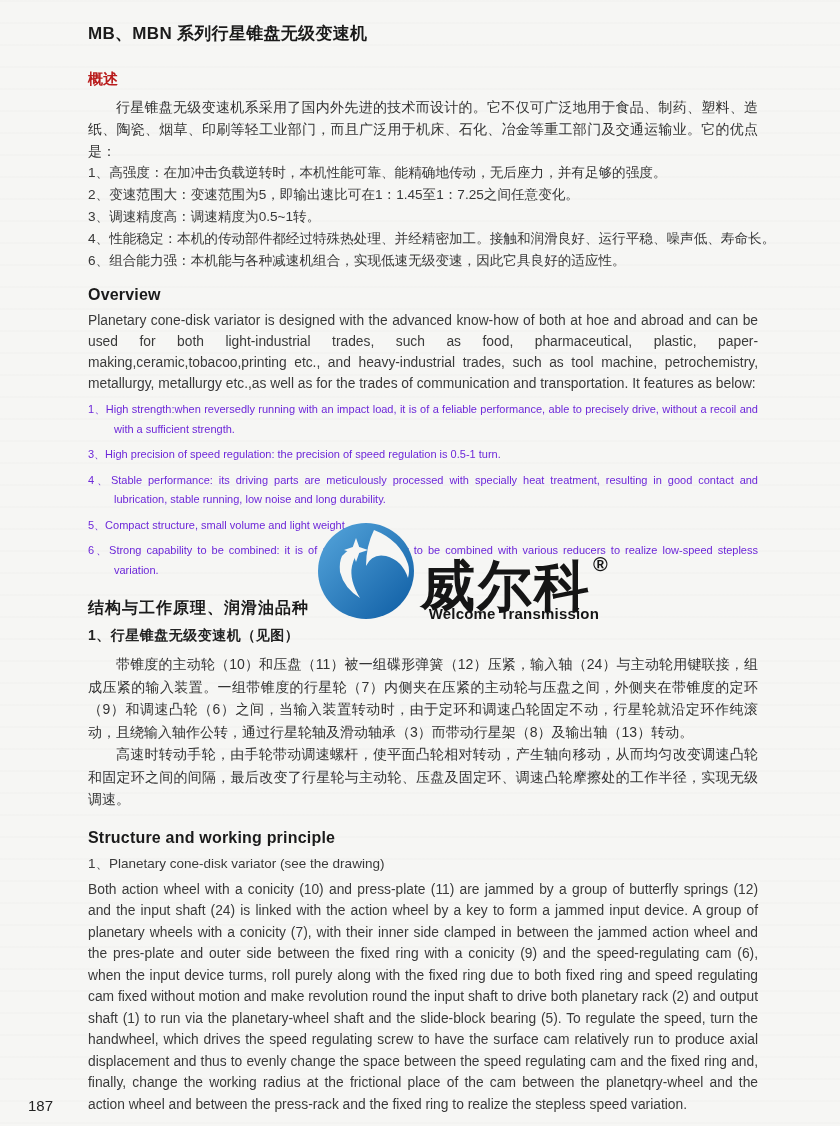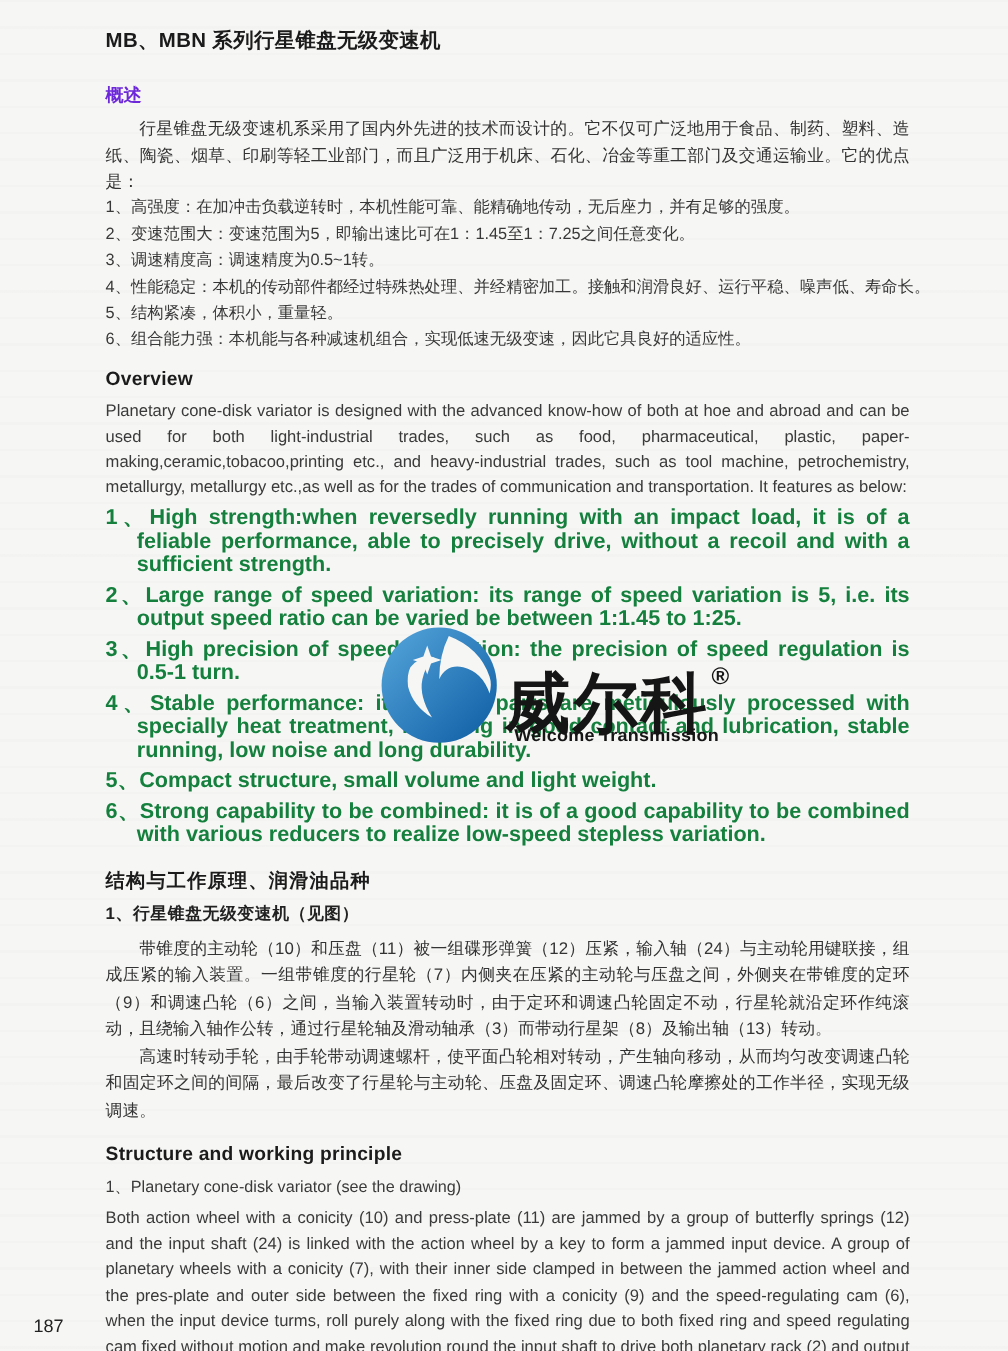--- a/index.html
+++ b/index.html
@@ -17,32 +17,32 @@
     background:repeating-linear-gradient(
       to bottom,
       rgba(0,0,0,0.012) 0px, rgba(0,0,0,0.012) 2px,
       transparent 2px, transparent 22px);
   }
 
   .content { position:absolute; left:88px; top:22px; width:670px; }
 
   .title { font-size:17px; font-weight:bold; color:#1b1b1b; line-height:24px; letter-spacing:0.3px; }
 
-  .h-zh-small { font-size:15px; font-weight:bold; color:#6d28d9; margin-top:24px; margin-bottom:7px; }
+  .h-zh-small { font-size:15px; font-weight:bold; color:#b91c1c; margin-top:24px; margin-bottom:7px; }
   .h-en { font-size:16px; font-weight:bold; color:#1b1b1b; margin-top:14px; margin-bottom:6px; letter-spacing:0.2px; }
   .h-zh-big { font-size:16px; font-weight:bold; color:#1b1b1b; margin-top:18px; margin-bottom:8px; letter-spacing:1px; }
 
   .zh-text { font-size:14px; line-height:22px; color:#333; }
   .zh-intro { text-indent:2em; text-align:justify; }
   .zh-item { white-space:nowrap; line-height:22px; font-size:13.6px; }
 
   .en-intro { font-size:13.8px; line-height:21px; text-align:justify; color:#3a3a3a; }
   .en-items { margin-top:6px; }
-  .en-item { font-size:18px; line-height:19.5px; margin-bottom:6px;
-             padding-left:26px; text-indent:-26px; color:#15803d; text-align:justify;font-weight:bold; }
+  .en-item { font-size:11px; line-height:19.5px; margin-bottom:6px;
+             padding-left:26px; text-indent:-26px; color:#6d28d9; text-align:justify; }
 
   .zh-sub { font-size:14px; font-weight:bold; color:#222; margin-bottom:8px; letter-spacing:0.5px; }
   .zh-para { font-size:14px; line-height:22.5px; color:#333; text-indent:2em; text-align:justify; }
 
   .en-sub { font-size:13.5px; color:#3a3a3a; margin:8px 0 6px 0; }
   .en-para { font-size:13.8px; line-height:21.5px; color:#3a3a3a; text-align:justify; }
 
   .page-number { position:absolute; left:28px; bottom:12px; font-size:15px; color:#222; }
 
   
@@ -63,29 +63,27 @@
 
   <div class="title">MB、MBN 系列行星锥盘无级变速机</div>
 
   <div class="h-zh-small">概述</div>
   <div class="zh-text zh-intro">行星锥盘无级变速机系采用了国内外先进的技术而设计的。它不仅可广泛地用于食品、制药、塑料、造纸、陶瓷、烟草、印刷等轻工业部门，而且广泛用于机床、石化、冶金等重工部门及交通运输业。它的优点是：</div>
   <div>
     <div class="zh-item">1、高强度：在加冲击负载逆转时，本机性能可靠、能精确地传动，无后座力，并有足够的强度。</div>
     <div class="zh-item">2、变速范围大：变速范围为5，即输出速比可在1：1.45至1：7.25之间任意变化。</div>
     <div class="zh-item">3、调速精度高：调速精度为0.5~1转。</div>
     <div class="zh-item">4、性能稳定：本机的传动部件都经过特殊热处理、并经精密加工。接触和润滑良好、运行平稳、噪声低、寿命长。</div>
-    <div class="zh-item">5、结构紧凑，体积小，重量轻。</div>
     <div class="zh-item">6、组合能力强：本机能与各种减速机组合，实现低速无级变速，因此它具良好的适应性。</div>
   </div>
 
   <div class="h-en">Overview</div>
   <div class="en-intro">Planetary cone-disk variator is designed with the advanced know-how of both at hoe and abroad and can be used for both light-industrial trades, such as food, pharmaceutical, plastic, paper-making,ceramic,tobacoo,printing etc., and heavy-industrial trades, such as tool machine, petrochemistry, metallurgy, metallurgy etc.,as well as for the trades of communication and transportation. It features as below:</div>
   <div class="en-items">
     <div class="en-item">1、High strength:when reversedly running with an impact load, it is of a feliable performance, able to precisely drive, without a recoil and with a sufficient strength.</div>
-    <div class="en-item">2、Large range of speed variation: its range of speed variation is 5, i.e. its output speed ratio can be varied be between 1:1.45 to 1:25.</div>
     <div class="en-item">3、High precision of speed regulation: the precision of speed regulation is 0.5-1 turn.</div>
     <div class="en-item">4、Stable performance: its driving parts are meticulously processed with specially heat treatment, resulting in good contact and lubrication, stable running, low noise and long durability.</div>
     <div class="en-item">5、Compact structure, small volume and light weight.</div>
     <div class="en-item">6、Strong capability to be combined: it is of a good capability to be combined with various reducers to realize low-speed stepless variation.</div>
   </div>
 
   <div class="h-zh-big">结构与工作原理、润滑油品种</div>
   <div class="zh-sub">1、行星锥盘无级变速机（见图）</div>
   <div class="zh-para">带锥度的主动轮（10）和压盘（11）被一组碟形弹簧（12）压紧，输入轴（24）与主动轮用键联接，组成压紧的输入装置。一组带锥度的行星轮（7）内侧夹在压紧的主动轮与压盘之间，外侧夹在带锥度的定环（9）和调速凸轮（6）之间，当输入装置转动时，由于定环和调速凸轮固定不动，行星轮就沿定环作纯滚动，且绕输入轴作公转，通过行星轮轴及滑动轴承（3）而带动行星架（8）及输出轴（13）转动。</div>
   <div class="zh-para">高速时转动手轮，由手轮带动调速螺杆，使平面凸轮相对转动，产生轴向移动，从而均匀改变调速凸轮和固定环之间的间隔，最后改变了行星轮与主动轮、压盘及固定环、调速凸轮摩擦处的工作半径，实现无级调速。</div>

